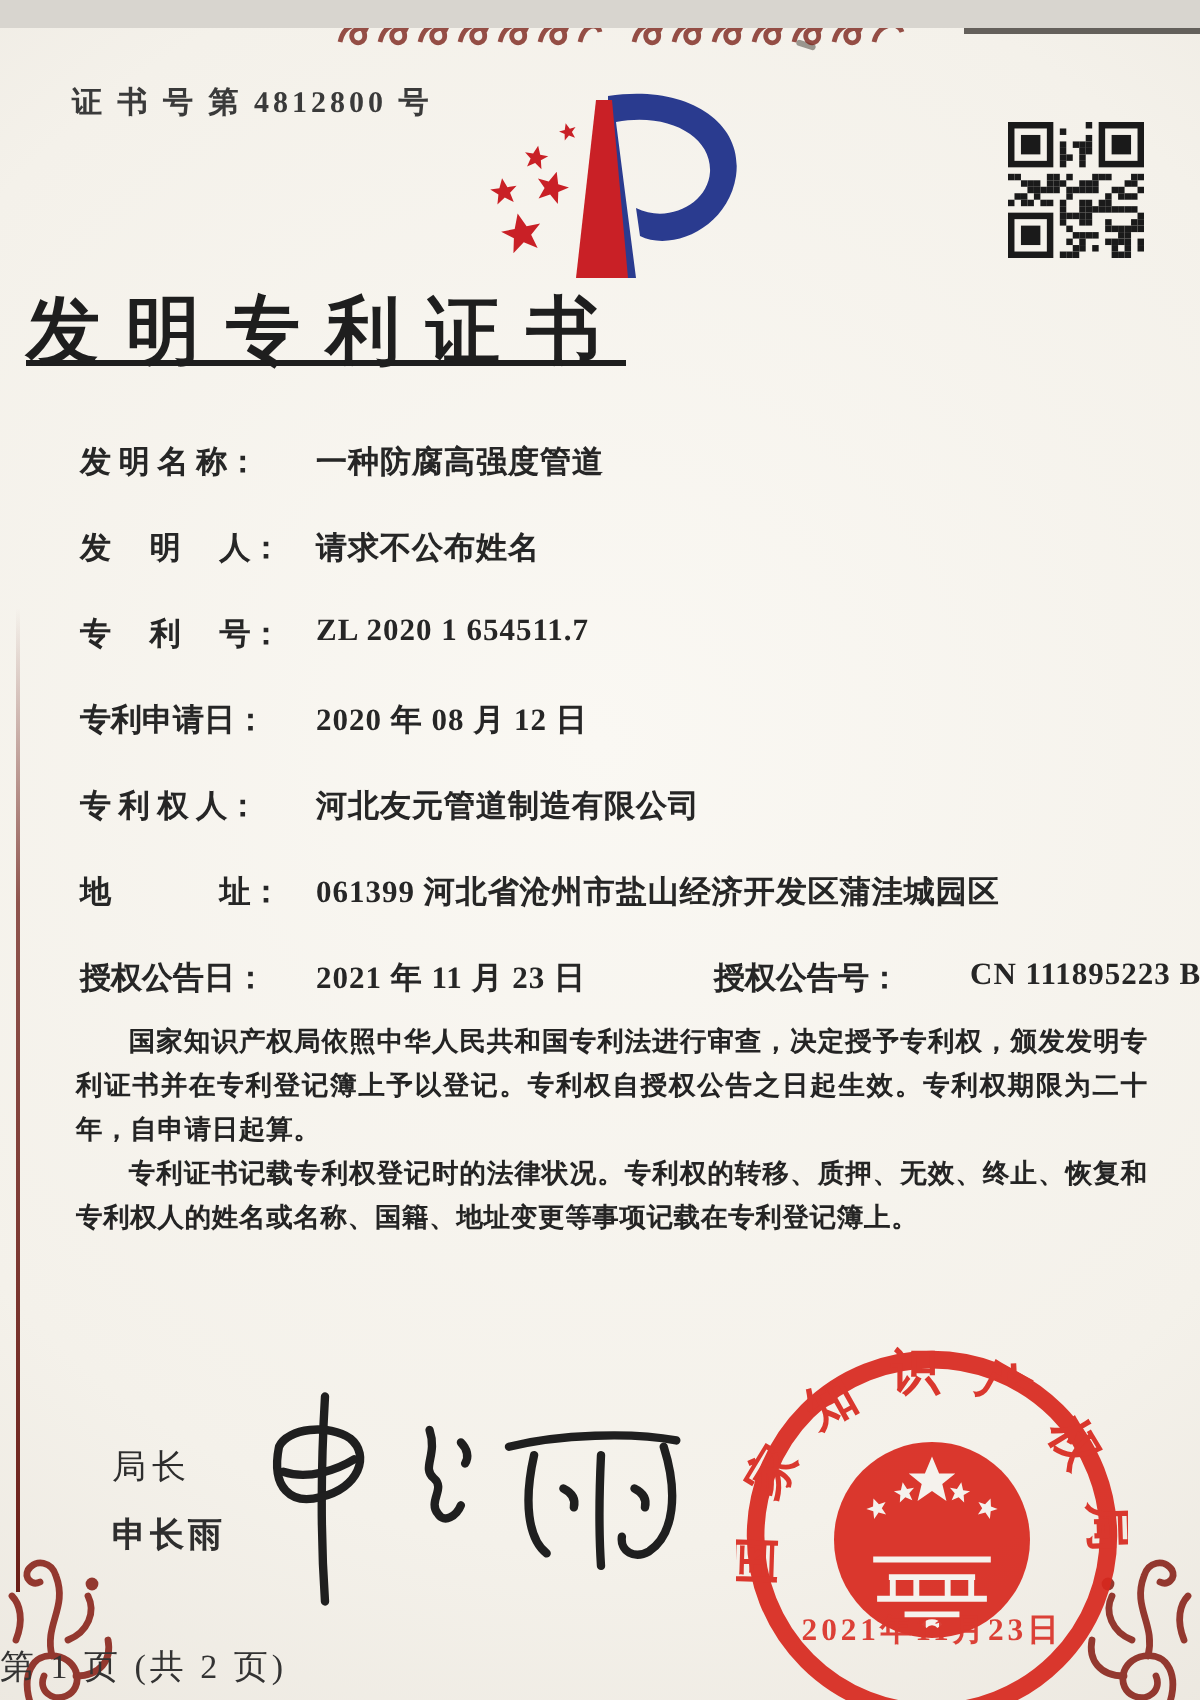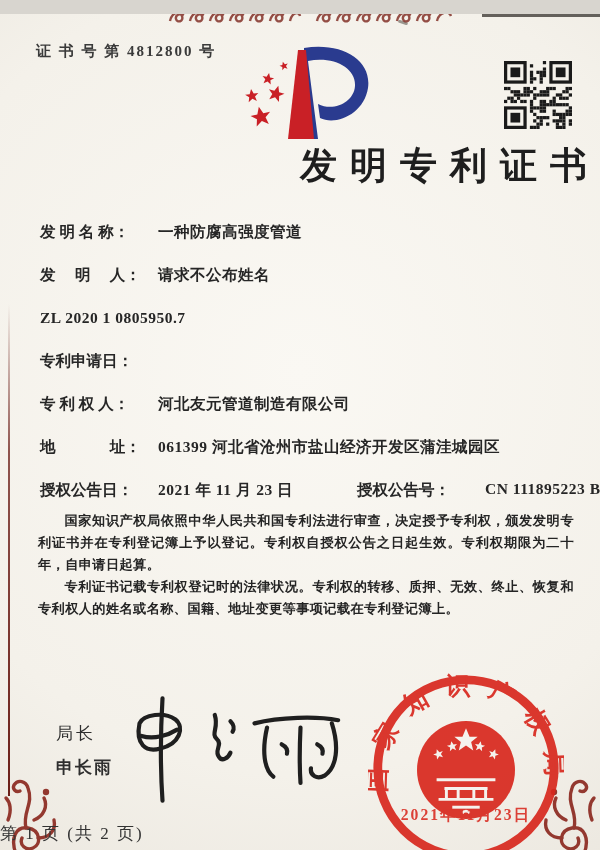--- a/index.html
+++ b/index.html
@@ -22,25 +22,25 @@
       repeating-linear-gradient(90deg, rgba(110,20,16,0) 0 5px, rgba(110,20,16,.65) 5px 7px, rgba(110,20,16,0) 7px 13px);}
   .corner{position:absolute;bottom:8px;z-index:2;}
   .corner.right{transform:scaleX(-1);}
   
   .cert-no{position:absolute;left:36px;top:28px;font-size:15px;letter-spacing:2px;font-weight:600;color:#3a3a3a;}
   
   .logo{position:absolute;left:232px;top:30px;}
   
   .qr{position:absolute;left:504px;top:47px;}
   
-  .title{position:absolute;left:0;right:0;top:127px;text-align:right;font-size:37px;font-weight:bold;
-         letter-spacing:13px;color:#1e1e1e;text-indent:13px;}
+  .title{position:absolute;left:0;right:0;top:127px;text-align:left;font-size:37px;font-weight:bold;
+         letter-spacing:13px;color:#1e1e1e;text-indent:13px;text-decoration:underline;}
   
   .fields{position:absolute;left:40px;top:207px;right:26px;}
-  .frow{display:flex;align-items:center;height:22px;margin-bottom:21px;font-size:15.5px;font-weight:700;color:#262626;}
+  .frow{display:flex;align-items:flex-start;height:22px;margin-bottom:21px;font-size:15.5px;font-weight:700;color:#262626;}
   .flabel{flex:0 0 118px;white-space:pre;}
   .fvalue{white-space:pre;letter-spacing:.5px;}
   .grant{display:flex;}
   .gpair2{margin-left:64px;display:flex;gap:16px;}
   
   .body-text{position:absolute;left:38px;right:26px;top:496px;font-size:13.2px;line-height:22px;
              font-weight:700;color:#242424;text-align:justify;letter-spacing:.4px;}
   .body-text p{margin:0;text-indent:2em;}
   
   .director{position:absolute;left:56px;top:708px;font-size:17px;font-weight:400;color:#2e2e2e;letter-spacing:3px;}
@@ -252,24 +252,26 @@
   <div class="fields">
     <div class="frow">
       <span class="flabel">发 明 名 称：</span>
       <span class="fvalue">一种防腐高强度管道</span>
     </div>
     <div class="frow">
       <span class="flabel">发　 明 　人：</span>
       <span class="fvalue">请求不公布姓名</span>
     </div>
     <div class="frow">
-      <span class="fvalue">ZL 2020 1 0805950.7</span>
+      <span class="flabel">专　 利 　号：</span>
+      <span class="fvalue">ZL 2020 1 654511.7</span>
     </div>
     <div class="frow">
       <span class="flabel">专利申请日：</span>
+      <span class="fvalue">2020 年 08 月 12 日</span>
     </div>
     <div class="frow">
       <span class="flabel">专 利 权 人：</span>
       <span class="fvalue">河北友元管道制造有限公司</span>
     </div>
     <div class="frow">
       <span class="flabel">地　 　 　址：</span>
       <span class="fvalue">061399 河北省沧州市盐山经济开发区蒲洼城园区</span>
     </div>
     <div class="frow grant">

